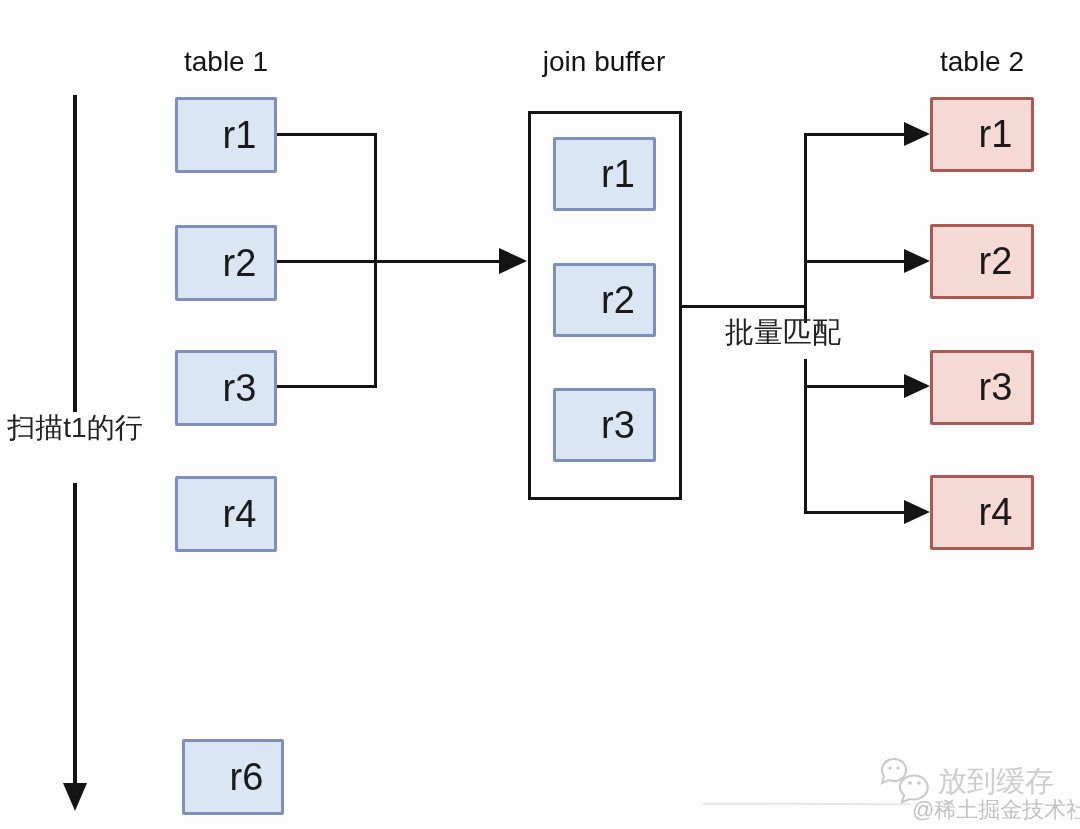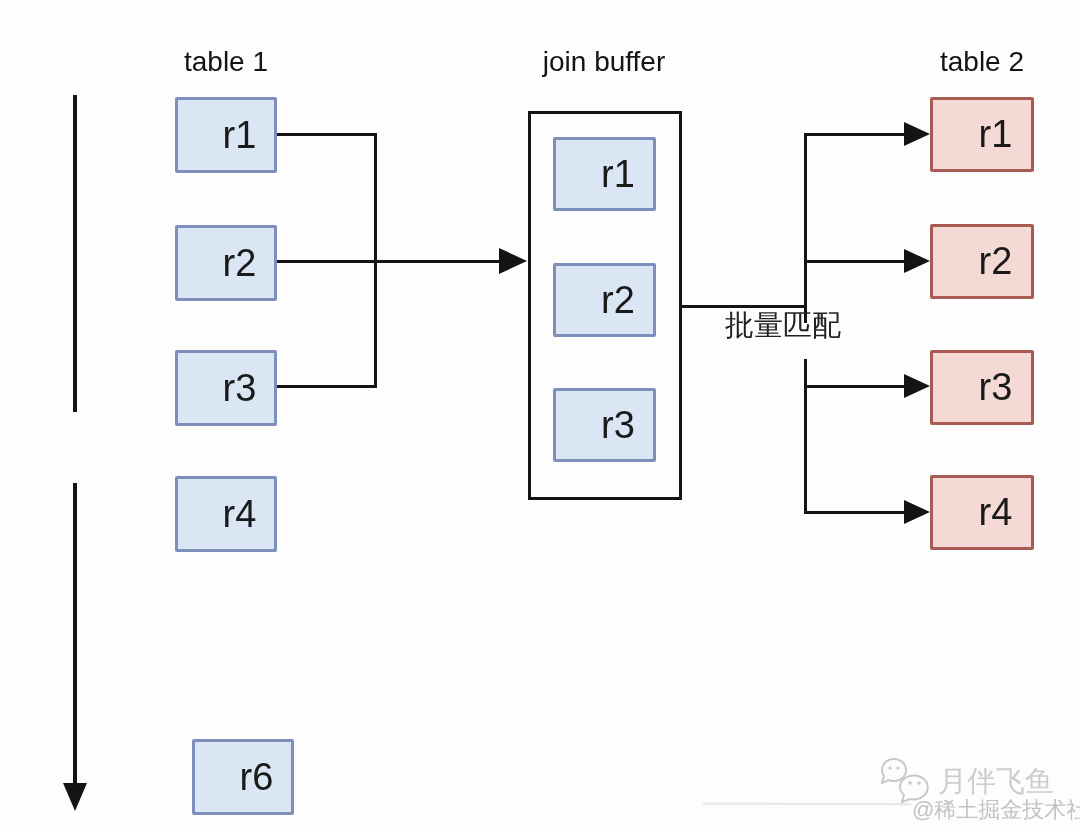--- a/index.html
+++ b/index.html
@@ -45,44 +45,45 @@
 <div class="stage">
 
   <div class="heading" style="left:126px;">table 1</div>
   <div class="heading" style="left:504px;">join buffer</div>
   <div class="heading" style="left:882px;">table 2</div>
 
   <div class="line" style="left:73px;top:95px;width:4px;height:317px;"></div>
   <div class="line" style="left:73px;top:483px;width:4px;height:300px;"></div>
   <div class="head-down" style="left:63px;top:783px;"></div>
   <div class="scan-label">
+    <span>扫描t1的行</span>
   </div>
 
   <div class="box blue" style="left:175px;top:97px;">r1</div>
   <div class="box blue" style="left:175px;top:225px;">r2</div>
   <div class="box blue" style="left:175px;top:350px;">r3</div>
   <div class="box blue" style="left:175px;top:476px;">r4</div>
-  <div class="box blue" style="left:192px;top:739px;">r6</div>
+  <div class="box blue" style="left:182px;top:739px;">r6</div>
 
   <div class="line" style="left:277px;top:133px;width:100px;height:3px;"></div>
   <div class="line" style="left:277px;top:260px;width:100px;height:3px;"></div>
   <div class="line" style="left:277px;top:385px;width:100px;height:3px;"></div>
   <div class="line" style="left:374px;top:133px;width:3px;height:255px;"></div>
   <div class="line" style="left:377px;top:260px;width:122px;height:3px;"></div>
   <div class="head-right" style="left:499px;top:248px;"></div>
 
   <div class="container-box"></div>
   <div class="box blue bufbox" style="top:137px;">r1</div>
   <div class="box blue bufbox" style="top:263px;">r2</div>
   <div class="box blue bufbox" style="top:388px;">r3</div>
 
   <div class="line" style="left:682px;top:305px;width:125px;height:3px;"></div>
   <div class="line" style="left:804px;top:133px;width:3px;height:190px;"></div>
   <div class="line" style="left:804px;top:359px;width:3px;height:155px;"></div>
-  <div class="cn-label" style="left:717px;top:306px;width:132px;font-family:Liberation Serif, serif;">批量匹配</div>
+  <div class="cn-label" style="left:717px;top:313px;width:132px;font-family:Liberation Serif, serif;">批量匹配</div>
 
   <div class="line" style="left:804px;top:133px;width:100px;height:3px;"></div>
   <div class="head-right sm" style="left:904px;top:122px;"></div>
   <div class="line" style="left:804px;top:260px;width:100px;height:3px;"></div>
   <div class="head-right sm" style="left:904px;top:249px;"></div>
   <div class="line" style="left:804px;top:385px;width:100px;height:3px;"></div>
   <div class="head-right sm" style="left:904px;top:374px;"></div>
   <div class="line" style="left:804px;top:511px;width:100px;height:3px;"></div>
   <div class="head-right sm" style="left:904px;top:500px;"></div>
 
@@ -97,16 +98,16 @@
       <path d="M26 13 a12 11 0 1 0 -22 5 l-2 7 7 -3 a12 11 0 0 0 17 -9 z"></path>
       <path d="M20 27 a14 12 0 1 1 10 14 l-8 3 2 -7 a14 12 0 0 1 -4 -10 z"></path>
     </g>
     <g fill="#c9c9c9">
       <circle cx="10" cy="10" r="1.6"></circle>
         <circle cx="18" cy="10" r="1.6"></circle>
       <circle cx="30" cy="25" r="1.8"></circle>
         <circle cx="39" cy="25" r="1.8"></circle>
     </g>
   </svg>
-  <div class="watermark-brand">月伴飞鱼</div>
+  <div class="watermark-brand">放到缓存</div>
   <div class="watermark-community">@稀土掘金技术社区</div>
 
 </div>
 
 </body></html>

